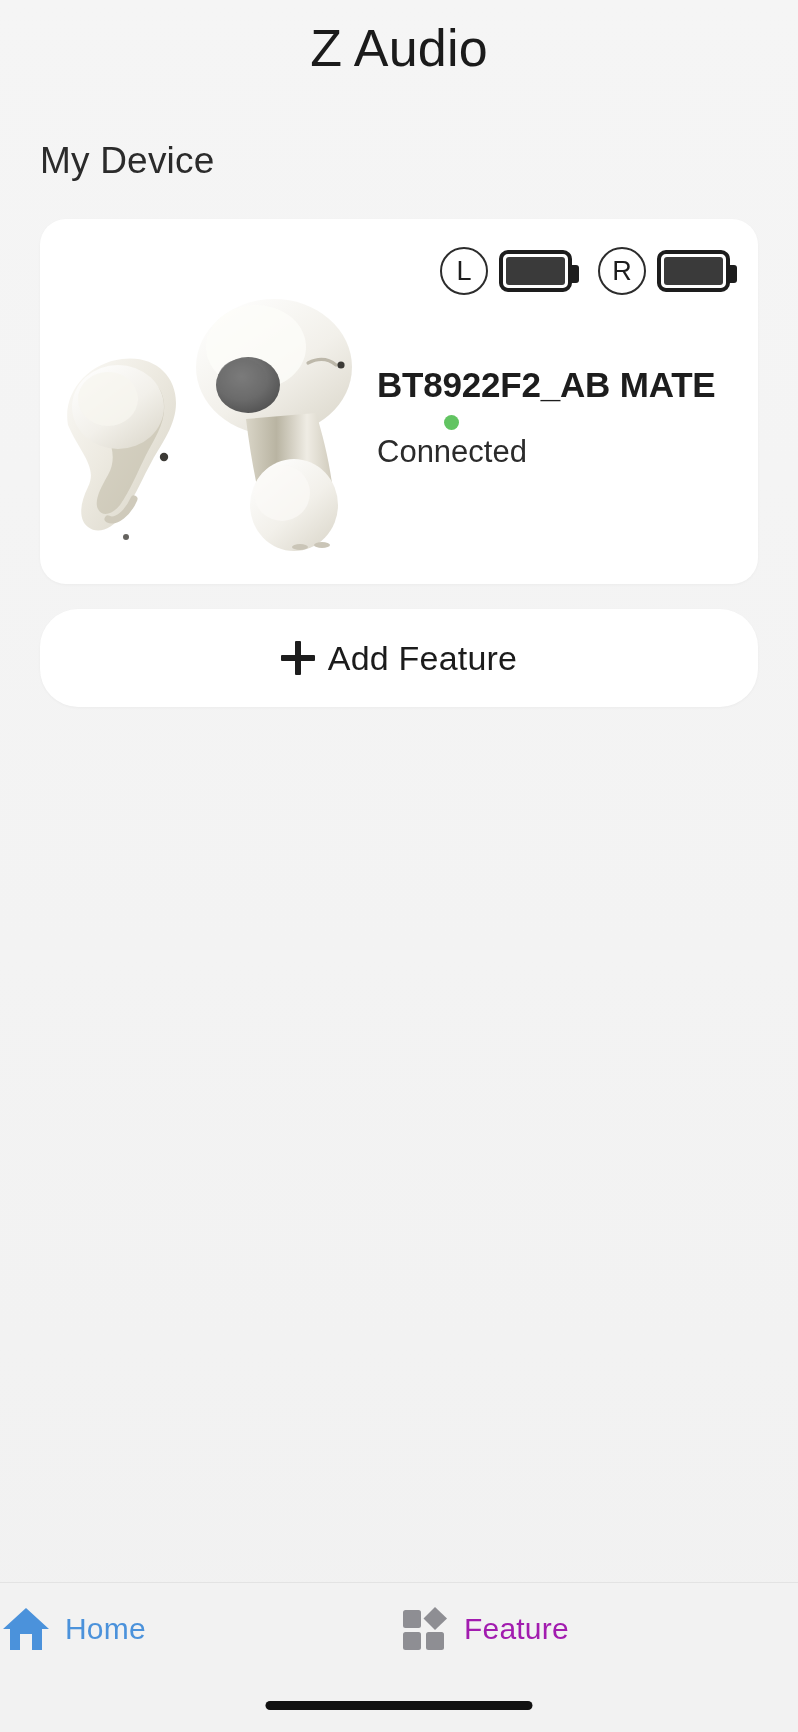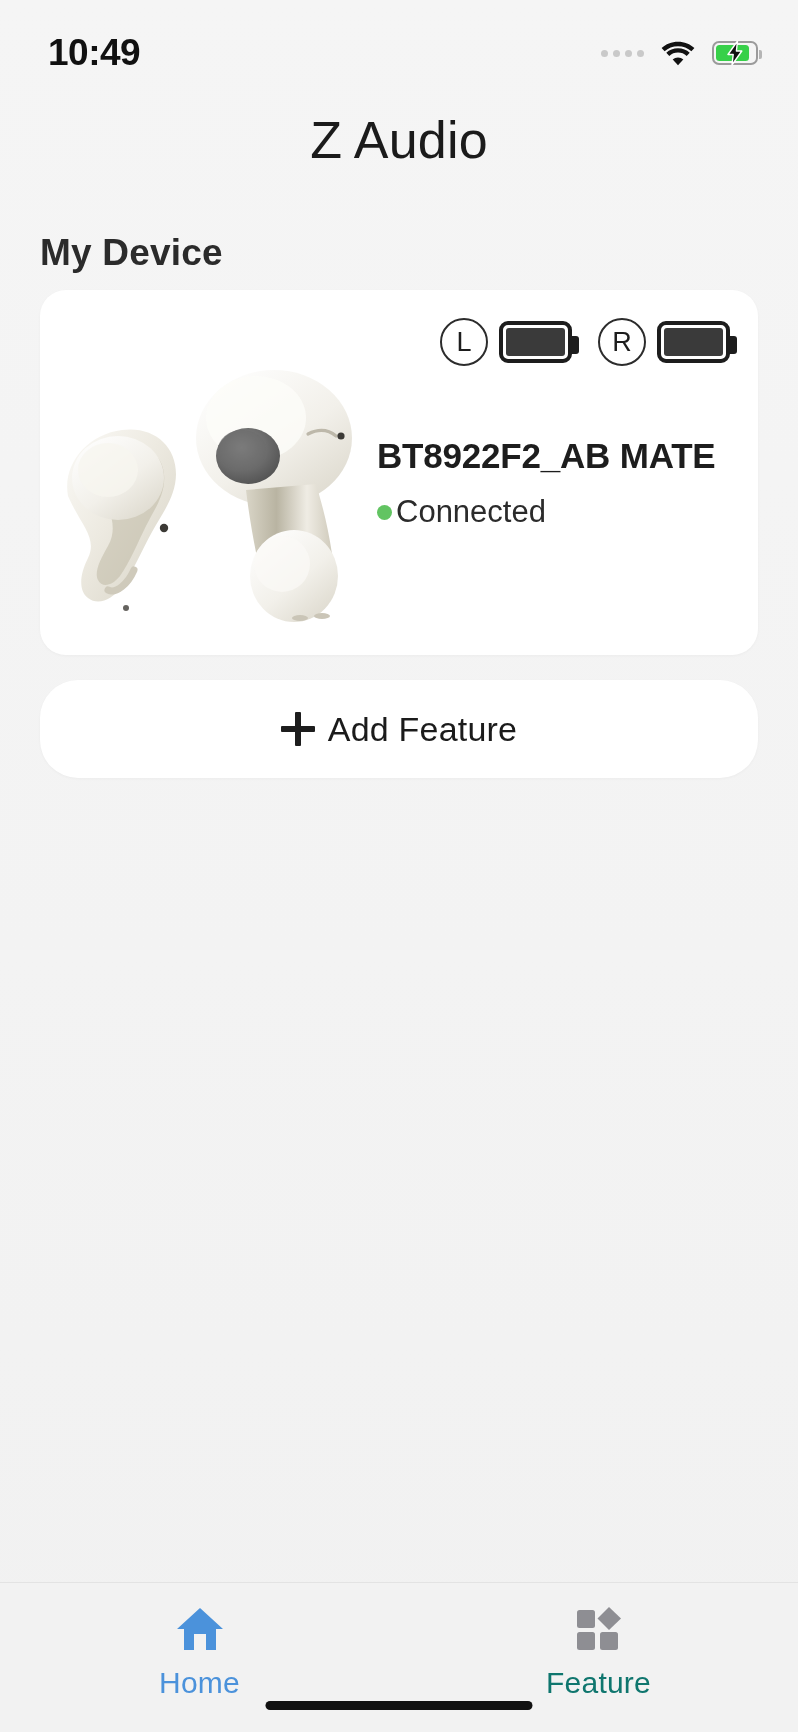--- a/index.html
+++ b/index.html
@@ -60,22 +60,22 @@
     display:flex; align-items:center; justify-content:center;
   }
   .nav-title {
     font-size:52px; font-weight:400; color:#1b1b1b;
     letter-spacing:0.2px;
   }
 
   
   .content { flex:1 1 auto; padding:0 40px; position:relative; }
   .section-title {
-    font-size:37px; color:#2b2b2b; font-weight:700;
-    margin-top:44px; margin-bottom:16px; letter-spacing:0.2px;
+    font-size:37px; color:#2b2b2b; font-weight:400;
+    margin-top:44px; margin-bottom:37px; letter-spacing:0.2px;
   }
 
   .device-card {
     position:relative;
     background:#fff; border-radius:26px;
     height:365px; width:100%;
     overflow:hidden;
     box-shadow:0 1px 3px rgba(0,0,0,0.035);
   }
 
@@ -105,22 +105,22 @@
     background:#1d1d1d;
   }
   .dev-batt-fill { height:100%; background:#3a3a3a; border-radius:3px; }
 
   .dev-name {
     position:absolute; left:337px; top:146px;
     font-size:35px; font-weight:700; color:#1d1d1d;
     letter-spacing:-0.2px; white-space:nowrap;
   }
   .dev-status {
-    position:absolute; left:337px; top:204px;
-    display:flex; align-items:center; gap:4px;
+    position:absolute; left:337px; top:196px;
+    display:flex; align-items:center; gap:4px;flex-direction:column;
   }
   .status-dot {
     width:15px; height:15px; border-radius:50%;
     background:#62c462; flex:0 0 15px;
   }
   .status-text { font-size:31px; color:#2b2b2b; }
 
   .add-device {
     margin-top:25px;
     background:#fff; border-radius:38px;
@@ -141,64 +141,40 @@
 
   
   .tabbar {
     flex:0 0 150px;
     border-top:1px solid #e3e3e3;
     background:#f2f2f2;
     display:flex; align-items:flex-start;
     padding-top:22px;
   }
   .tab {
-    flex:1; display:flex; flex-direction:column;
+    flex:1; display:flex; flex-direction:row;
     align-items:center; gap:13px; cursor:pointer;
   }
   .tab-icon { width:52px; height:48px; display:flex; align-items:center; justify-content:center; }
   .tab-label { font-size:30px; letter-spacing:0.2px; }
   .tab.active .tab-label { color:#4b92db; }
-  .tab .tab-label { color:#0f766e; }
+  .tab .tab-label { color:#a21caf; }
 
   .home-indicator {
     position:absolute; left:50%; bottom:22px;
     transform:translateX(-50%);
     width:267px; height:9px; border-radius:5px;
     background:#111;
   }
 </style>
 </head>
 <body>
 
 <div class="phone">
 
-  <div class="statusbar">
-    <div class="sb-time">10:49</div>
-    <div class="sb-right">
-      <div class="sig-dots">
-        <i></i>
-          <i></i>
-          <i></i>
-          <i></i>
-      </div>
-      <div class="wifi">
-        <svg width="34" height="26" viewBox="0 0 34 26">
-          <path d="M17 6.2c5.2 0 9.9 1.9 13.4 5.1l3.0-3.2C29.2 4.0 23.4 1.7 17 1.7S4.8 4.0 0.6 8.1l3.0 3.2C7.1 8.1 11.8 6.2 17 6.2z" fill="#111"></path>
-          <path d="M17 12.6c3.3 0 6.4 1.2 8.7 3.3l3.0-3.2C25.7 9.9 21.6 8.3 17 8.3s-8.7 1.6-11.7 4.4l3.0 3.2c2.3-2.1 5.4-3.3 8.7-3.3z" fill="#111"></path>
-          <path d="M17 25.2l5.3-5.7c-1.4-1.3-3.3-2.1-5.3-2.1s-3.9 0.8-5.3 2.1L17 25.2z" fill="#111"></path>
-        </svg>
-      </div>
-      <div class="batt">
-        <div class="batt-fill"></div>
-        <svg class="bolt" viewBox="0 0 20 24">
-          <path d="M12.5 0 3 13.5h5.2L7 24l9.8-14h-5.4z" fill="#111" stroke="#fff" stroke-width="1.4" stroke-linejoin="round"></path>
-        </svg>
-      </div>
-    </div>
-  </div>
 
   <div class="navbar">
     <div class="nav-title">Z Audio</div>
   </div>
 
   <div class="content">
 
     <div class="section-title">My Device</div>
 
     <div class="device-card">

